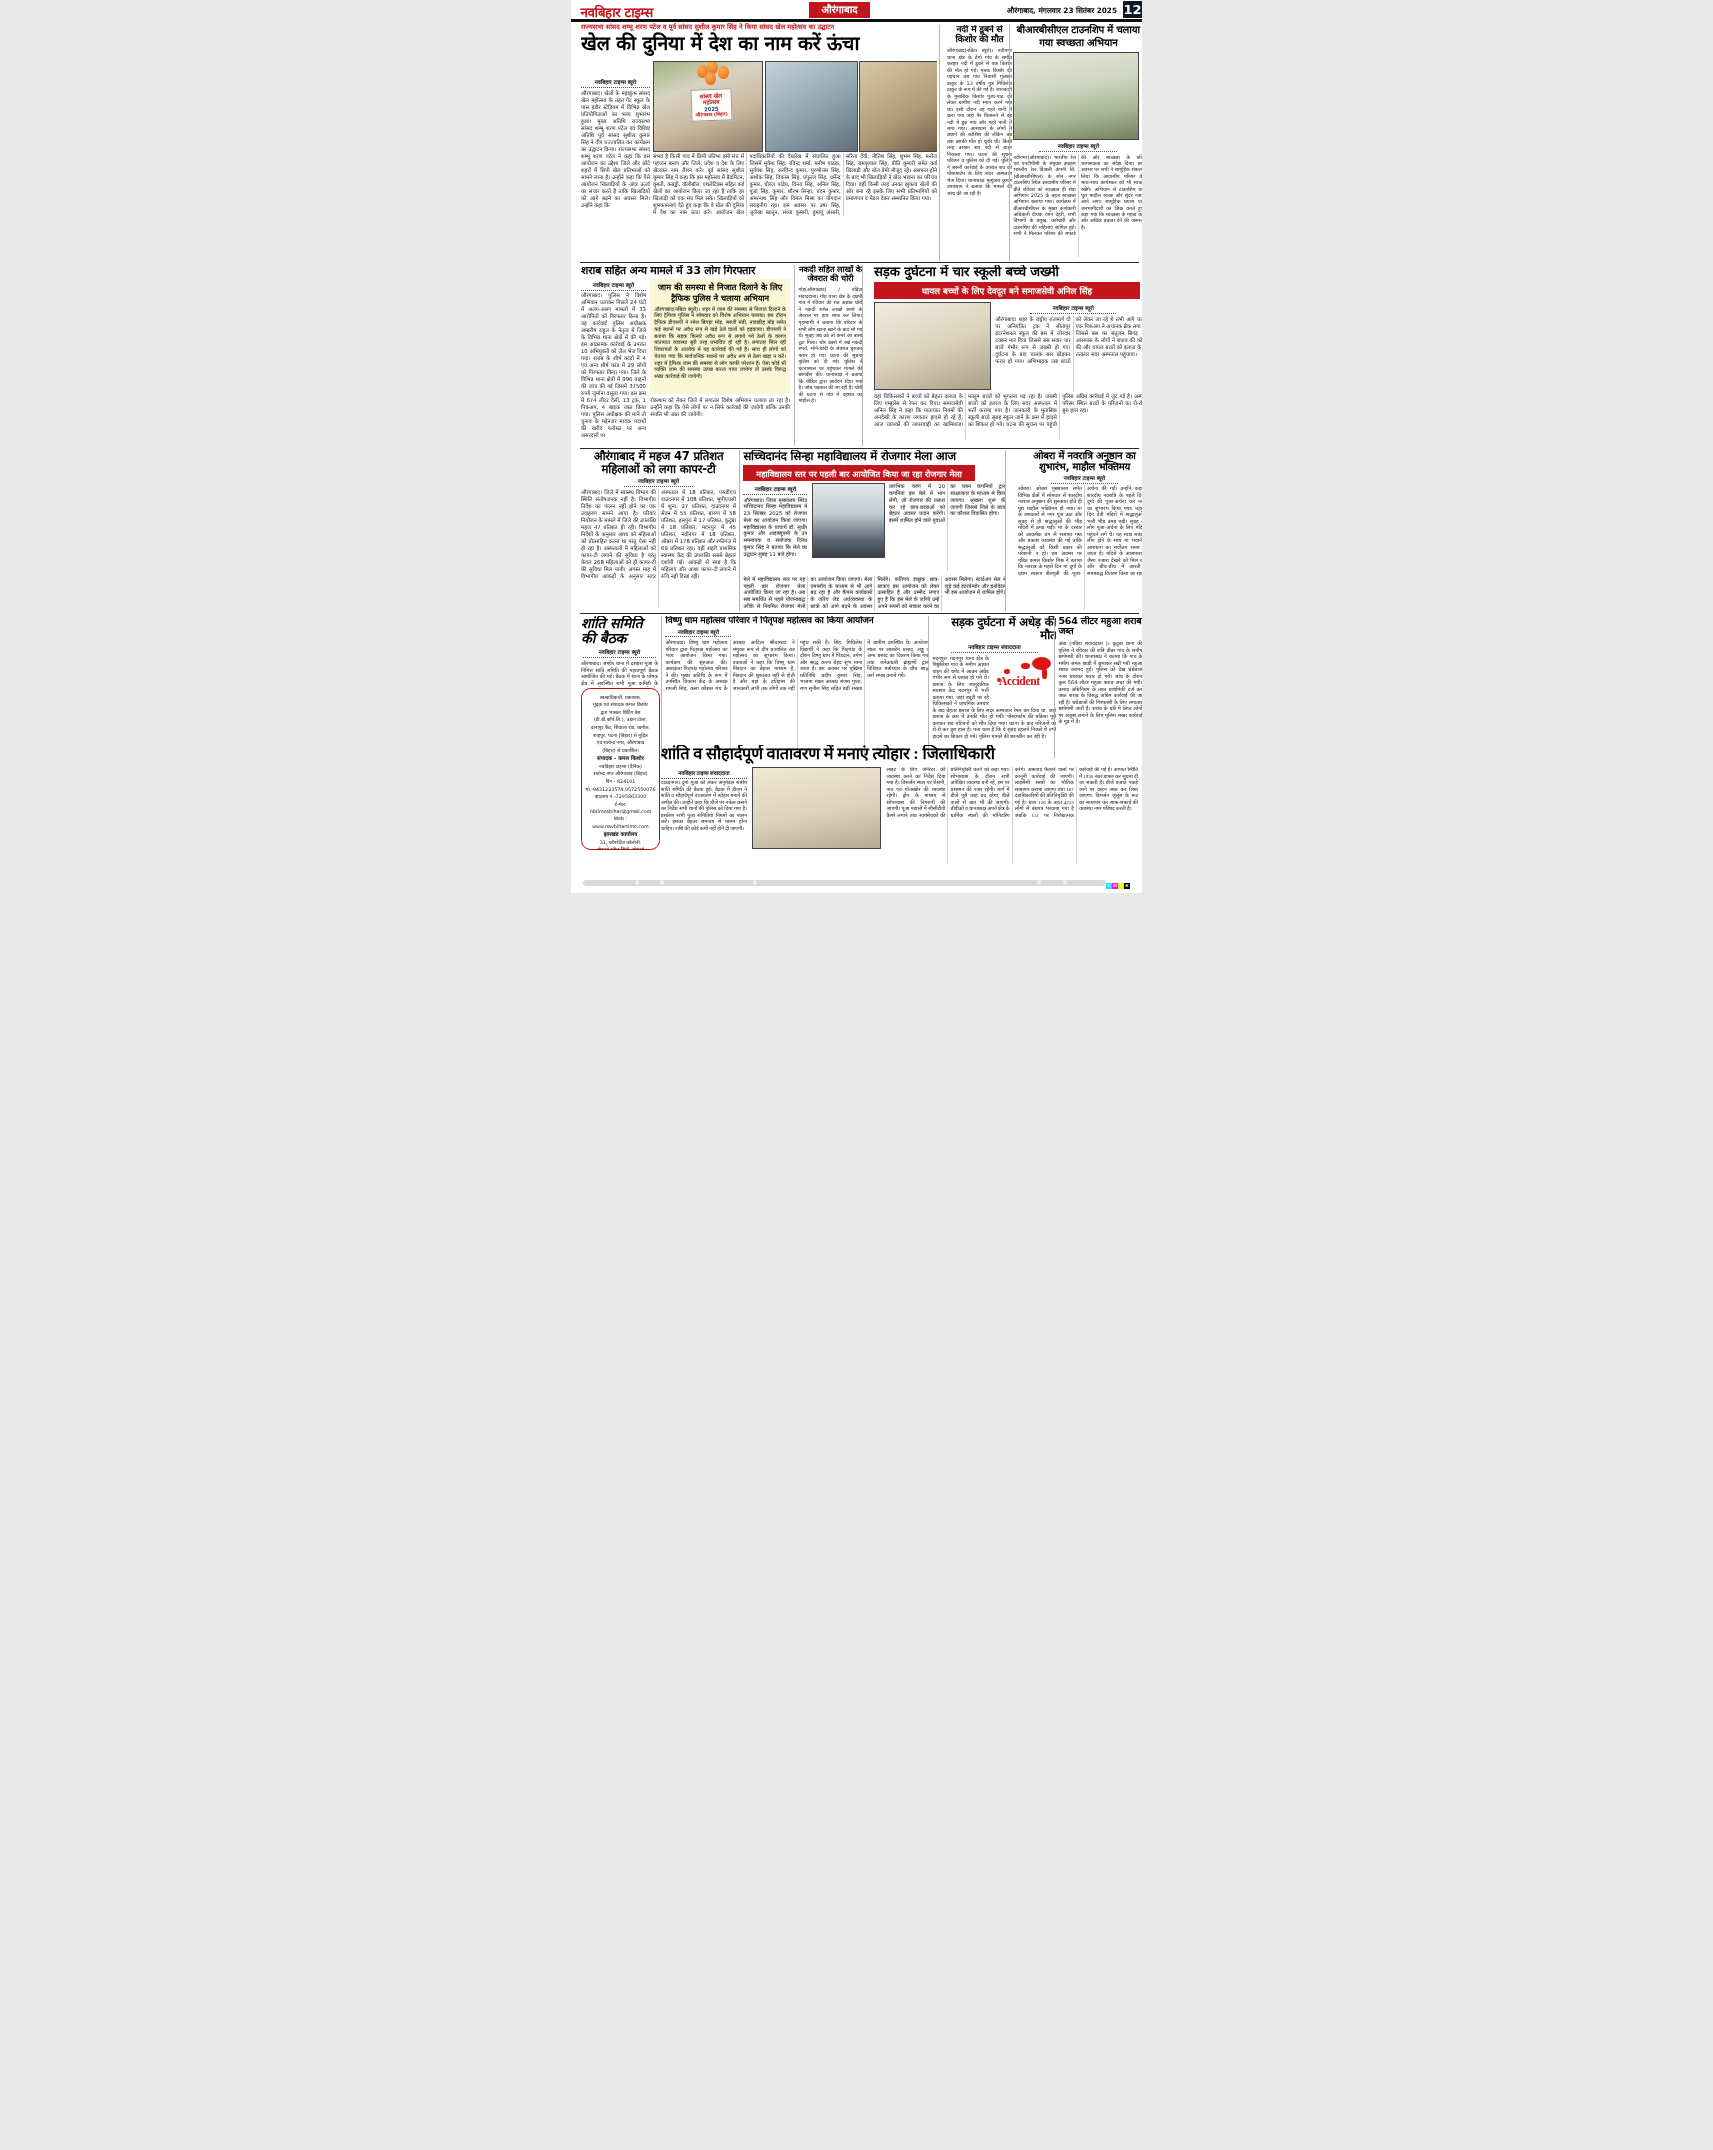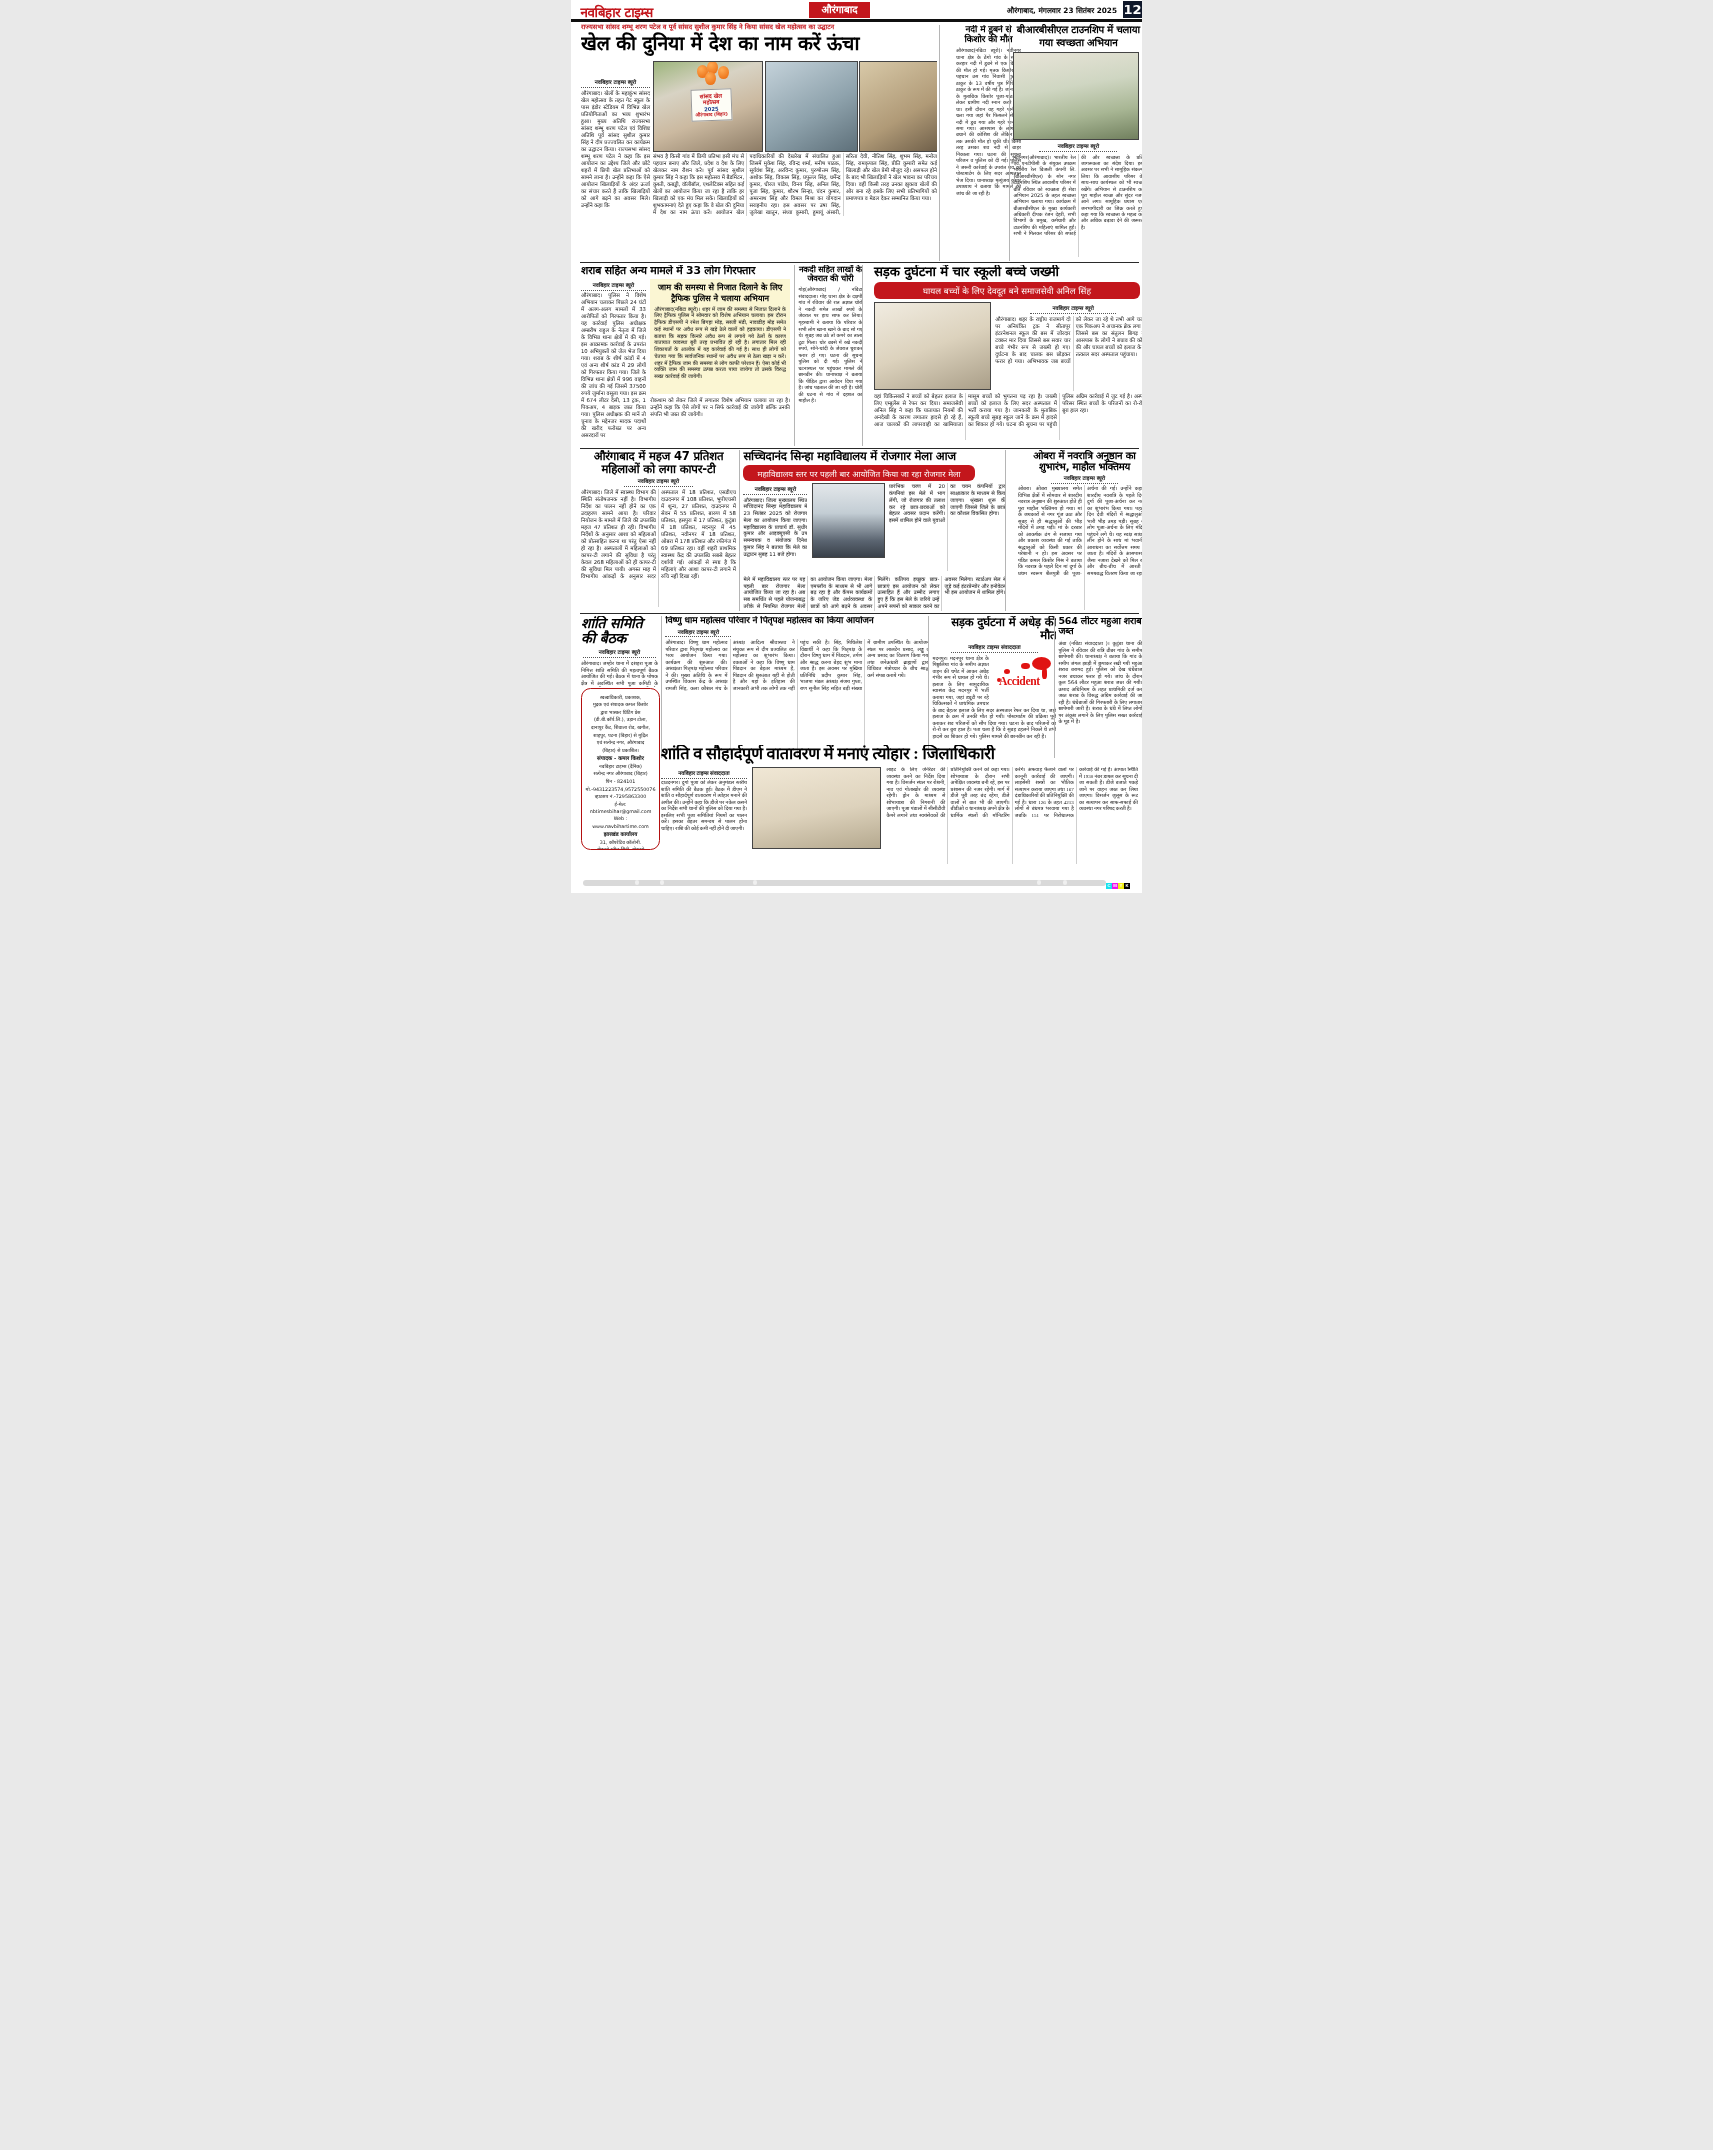--- a/index.html
+++ b/index.html
@@ -37,21 +37,21 @@
   .balloon{position:absolute;width:11.2px;height:13px;border-radius:50%;
       background:radial-gradient(circle at 35% 30%,#ffab55,#e8650a);}
   .placard{position:absolute;left:34%;top:30%;width:34%;background:#fdfdf6;border:0.4px solid #999;
       text-align:center;padding:2.6px 0.9px;transform:rotate(-2deg);}
   .placard .r{color:#c3161c;font-weight:bold;font-size:5.6px;line-height:1.2;}
   .placard .b{color:#1c3f8f;font-weight:bold;font-size:5.2px;}
   
   .jam{background:#fbf6d3;padding:3.4px 3.9px 2.6px;}
   .jam .jhl{font-weight:bold;font-size:8.2px;line-height:1.25;text-align:center;color:#000;}
   
-  .banner{background:#c3161c;color:#fff;font-weight:normal;text-align:center;border-radius:6px;}
+  .banner{background:#c3161c;color:#fff;font-weight:bold;text-align:center;}
   
   .pub{position:absolute;left:10px;top:688px;width:71px;height:151px;border:1.3px solid #b30f0f;
       border-radius:9.5px;padding:4.3px 3px;font-size:4.8px;text-align:center;line-height:1.5;overflow:hidden;}
   .pub div{margin:0.4px 0;}
   .pub .pb{font-weight:bold;font-size:5.4px;}
   
   .accident{float:right;width:65px;height:45px;margin:0.9px 0 1.7px 2.6px;position:relative;}
   .blot{position:absolute;background:#e01312;border-radius:50%;}
   .acc-word{position:absolute;left:7.7px;top:19px;font-family:"Liberation Serif",serif;
       font-weight:bold;color:#e01312;font-size:11.6px;letter-spacing:-0.4px;}
@@ -92,21 +92,21 @@
         <div class="r">महोत्सव</div>
         <div class="b">2025</div>
         <div class="r" style="font-size:4.7px;">औरंगाबाद (बिहार)</div>
       </div>
     </div>
     <div class="photo ph-khel2" style="left:184px;top:39px;width:91px;height:89px;"></div>
     <div class="photo ph-khel3" style="left:278px;top:39px;width:77px;height:89px;"></div>
     <div class="bd cols3" style="position:absolute;left:72px;top:131px;width:284px;height:105px;font-size:5.3px;line-height:1.32;">संभव है किसी गांव में छिपी प्रतिभा इसी मंच से पहचान बनाए और जिले, प्रदेश व देश के लिए खेलकर नाम रौशन करे। पूर्व सांसद सुशील कुमार सिंह ने कहा कि इस महोत्सव में बैडमिंटन, कुश्ती, कबड्डी, वॉलीबॉल, एथलेटिक्स सहित कई खेलों का आयोजन किया जा रहा है ताकि हर खिलाड़ी को एक मंच मिल सके। खिलाड़ियों को शुभकामनाएं देते हुए कहा कि वे खेल की दुनिया में देश का नाम ऊंचा करें। आयोजन खेल पदाधिकारियों की देखरेख में संचालित हुआ जिसमें मुकेश सिंह, रविन्द्र शर्मा, मनीष पाठक, सूर्यवंश सिंह, अरविन्द कुमार, पुरुषोत्तम सिंह, अशोक सिंह, विकास सिंह, प्रफुल्ल सिंह, धर्मेन्द्र कुमार, धीरज पांडेय, विनय सिंह, अनिल सिंह, पूजा सिंह, कुमार, शौरभ सिन्हा, चंदन कुमार, अमरनाथ सिंह और विमल मिश्रा का योगदान सराहनीय रहा। इस अवसर पर उषा सिंह, जुलेखा खातून, संध्या कुमारी, हुमायूं अंसारी, सरिता देवी, नीतिश सिंह, शुभम सिंह, मनोज सिंह, रामकृपाल सिंह, प्रीति कुमारी समेत कई खिलाड़ी और खेल प्रेमी मौजूद रहे। असफल होने के बाद भी खिलाड़ियों ने खेल भावना का परिचय दिया। वहीं किसी तरह उनका झुकाव खेलों की ओर बना रहे इसके लिए सभी प्रतिभागियों को प्रमाणपत्र व मेडल देकर सम्मानित किया गया।</div>
   </div>
 
-  <div class="art vline-l" style="left:368px;top:25px;width:65px;height:236px;padding-left:16px;">
+  <div class="art vline-l" style="left:368px;top:25px;width:65px;height:236px;padding-left:7px;">
     <div class="hl" style="font-size:9px;text-align:center;">नदी में डूबने से किशोर की मौत</div>
     <div class="bd" style="margin-top:2.6px;font-size:4.9px;line-height:1.32;">औरंगाबाद(नबिटा ब्यूरो)। नवीनगर थाना क्षेत्र के ठेंगो गांव के समीप करहार नदी में डूबने से एक किशोर की मौत हो गई। मृतक किशोर की पहचान उस गांव निवासी गुलशन ठाकुर के 13 वर्षीय पुत्र मिथिलेश ठाकुर के रूप में की गई है। जानकारी के मुताबिक किशोर पूजा-पाठ को लेकर ग्रामीण नदी स्नान करने गया था। इसी दौरान वह गहरे पानी में चला गया जहां पैर फिसलने से वह नदी में डूब गया और गहरे पानी में समा गया। आसपास के लोगों ने बचाने की कोशिश की लेकिन तब तक उसकी मौत हो चुकी थी। किसी तरह उसका शव नदी से बाहर निकाला गया। घटना की सूचना परिजन व पुलिस को दी गई। पुलिस ने जरूरी कार्रवाई के उपरांत शव को पोस्टमार्टम के लिए सदर अस्पताल भेज दिया। थानाध्यक्ष मृत्युंजय कुमार उपाध्याय ने बताया कि मामले की जांच की जा रही है।</div>
   </div>
 
   <div class="art vline-l" style="left:438px;top:24px;width:130px;height:237px;padding-left:3.4px;">
     <div class="hl" style="font-size:10px;text-align:center;line-height:1.25;">बीआरबीसीएल टाउनशिप में चलाया गया स्वच्छता अभियान</div>
     <div class="photo ph-brbcl" style="position:relative;margin-top:3.4px;width:124px;height:86px;left:0;"></div>
     <div class="byline" style="width:60%;">नवबिहार टाइम्स ब्यूरो</div>
     <div class="bd cols2" style="font-size:4.9px;line-height:1.3;height:103px;">नवीनगर(औरंगाबाद)। भारतीय रेल एवं एनटीपीसी के संयुक्त उपक्रम भारतीय रेल बिजली कंपनी लि. (बीआरबीसीएल) के सोन नगर टाउनशिप स्थित आवासीय परिसर में बीते रविवार को स्वच्छता ही सेवा अभियान 2025 के तहत स्वच्छता अभियान चलाया गया। कार्यक्रम में बीआरबीसीएल के मुख्य कार्यकारी अधिकारी दीपक रंजन देहरी, सभी विभागों के प्रमुख, कर्मचारी और टाउनशिप की महिलाएं शामिल हुईं। सभी ने मिलकर परिसर की सफाई की और स्वच्छता के प्रति जागरूकता का संदेश दिया। इस अवसर पर सभी ने सामूहिक संकल्प लिया कि आवासीय परिसर के साथ-साथ कार्यस्थल को भी स्वच्छ रखेंगे। अभियान से टाउनशिप का पूरा माहौल स्वच्छ और सुंदर नजर आने लगा। सामूहिक प्रयास एवं जनभागीदारी का जिक्र करते हुए कहा गया कि स्वच्छता के महत्व को और अधिक बढ़ावा देने की जरूरत है।</div>
   </div>

